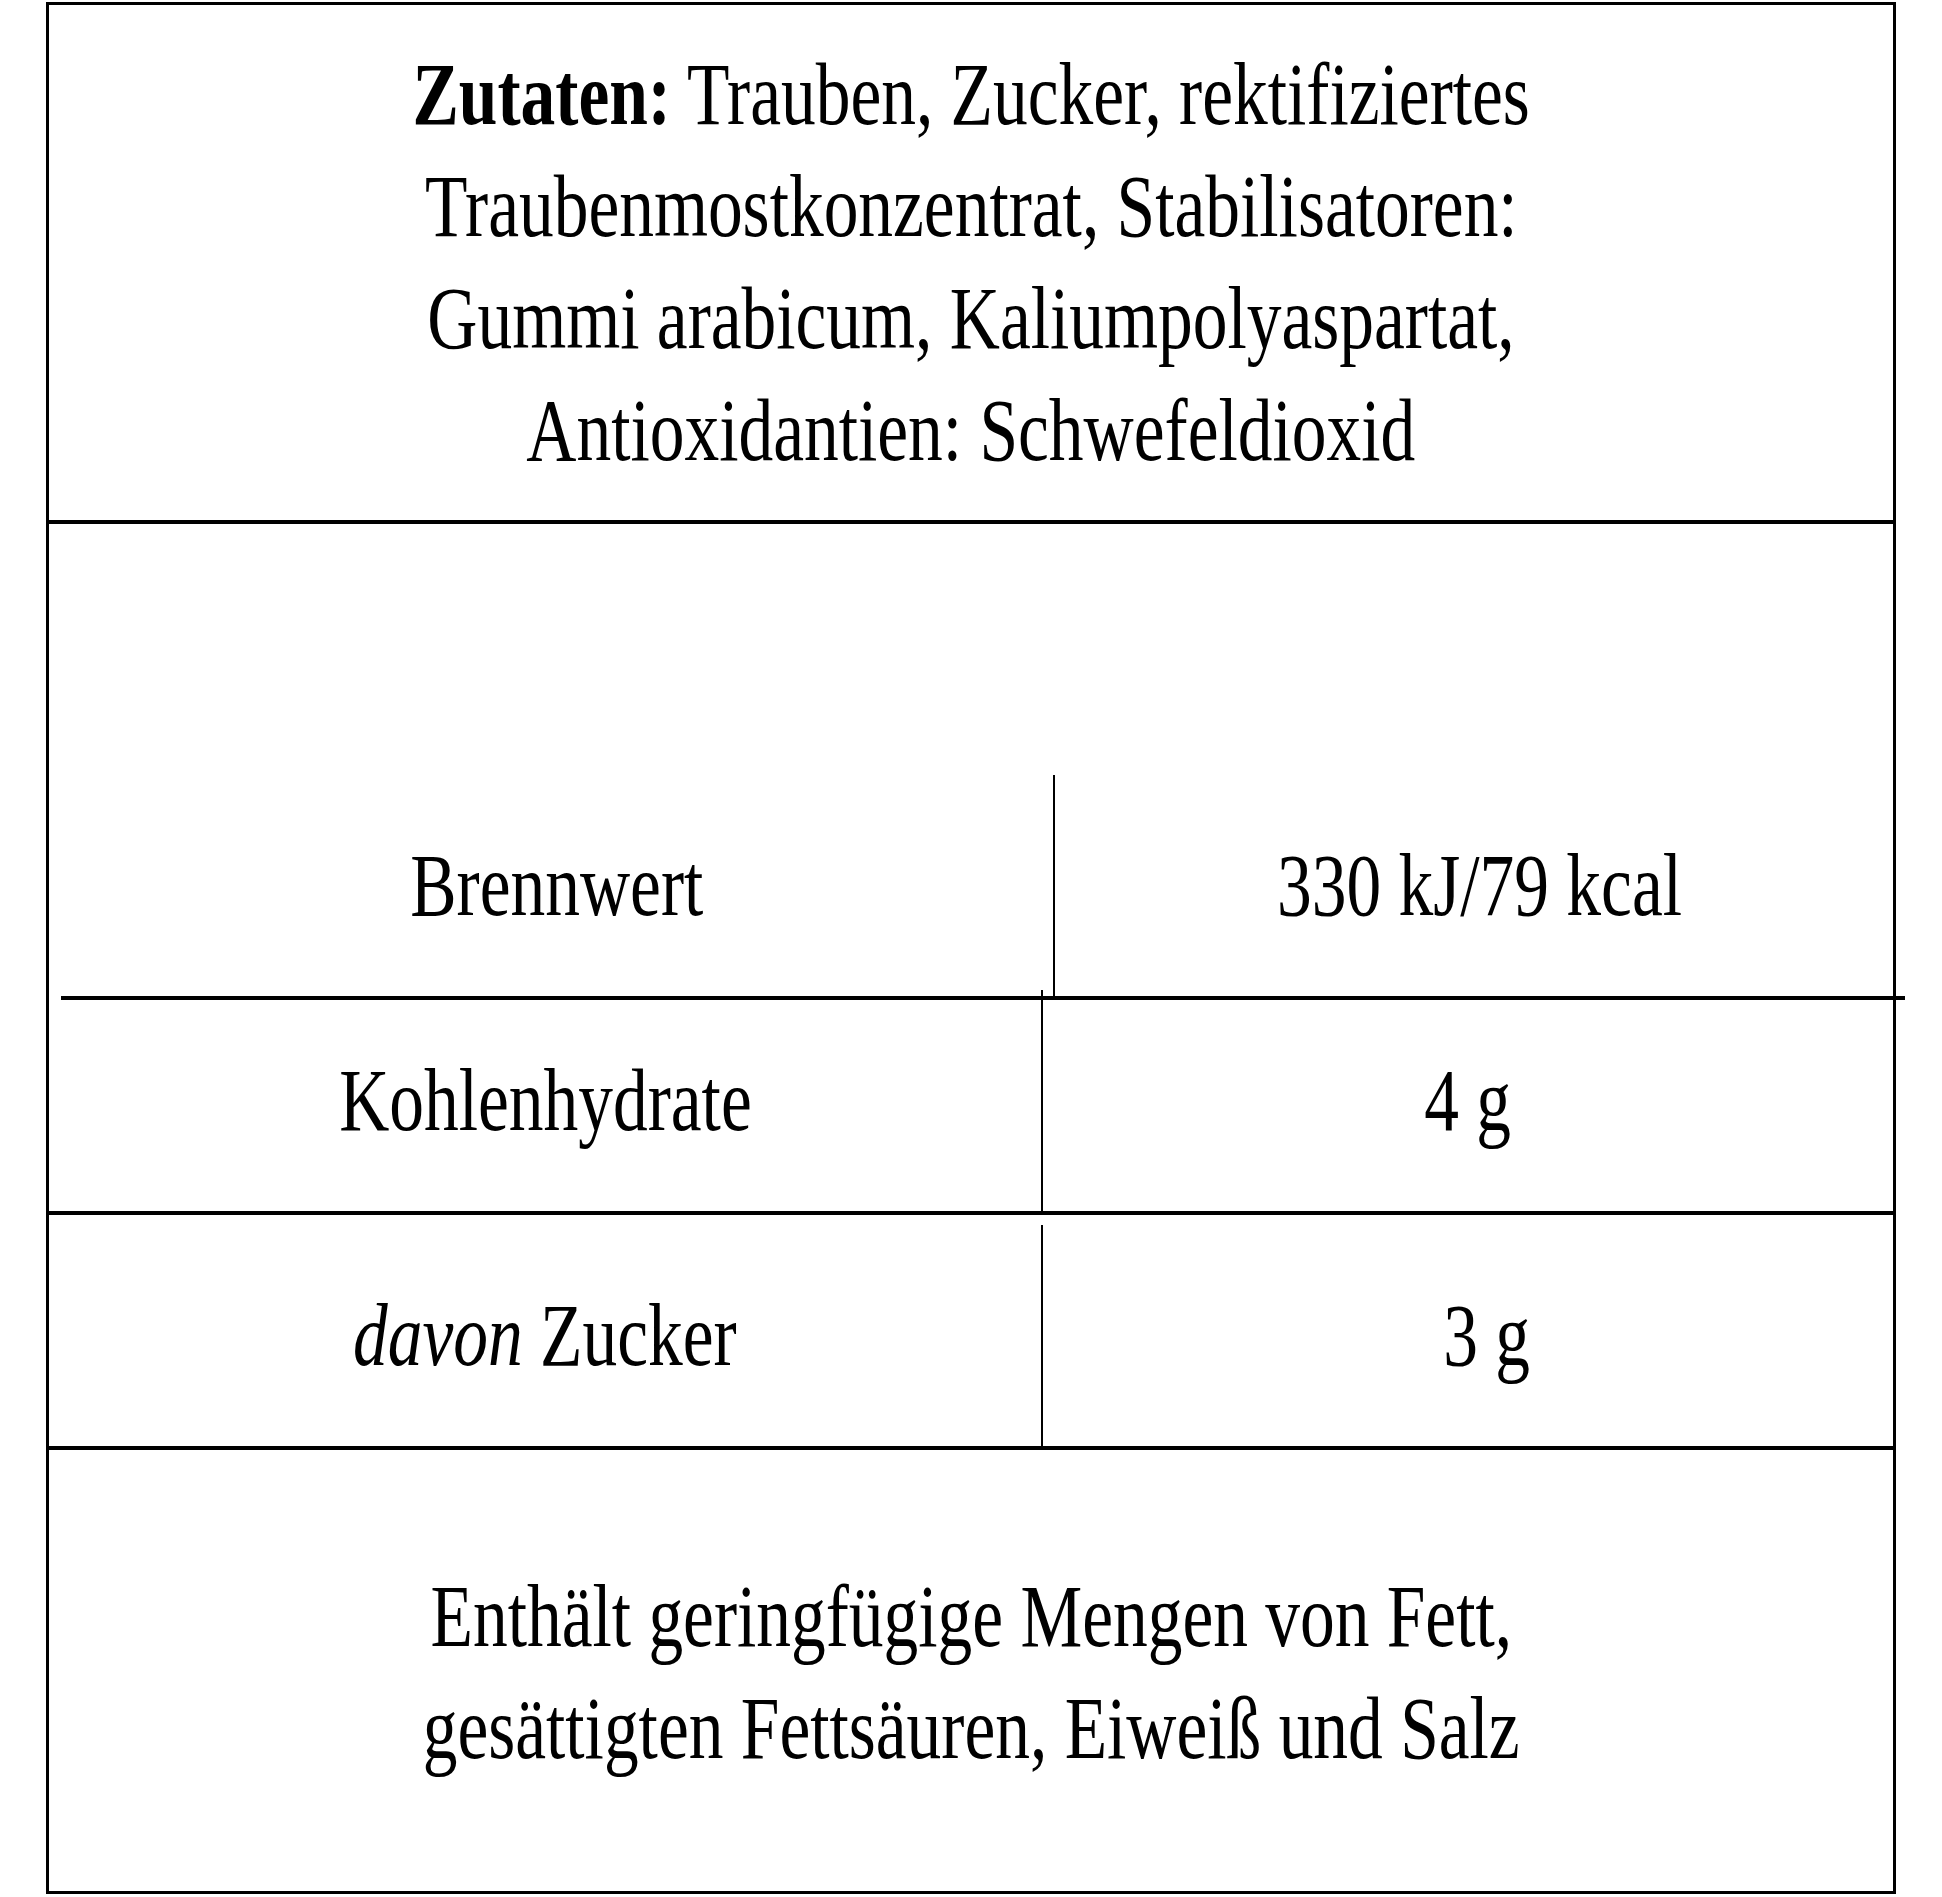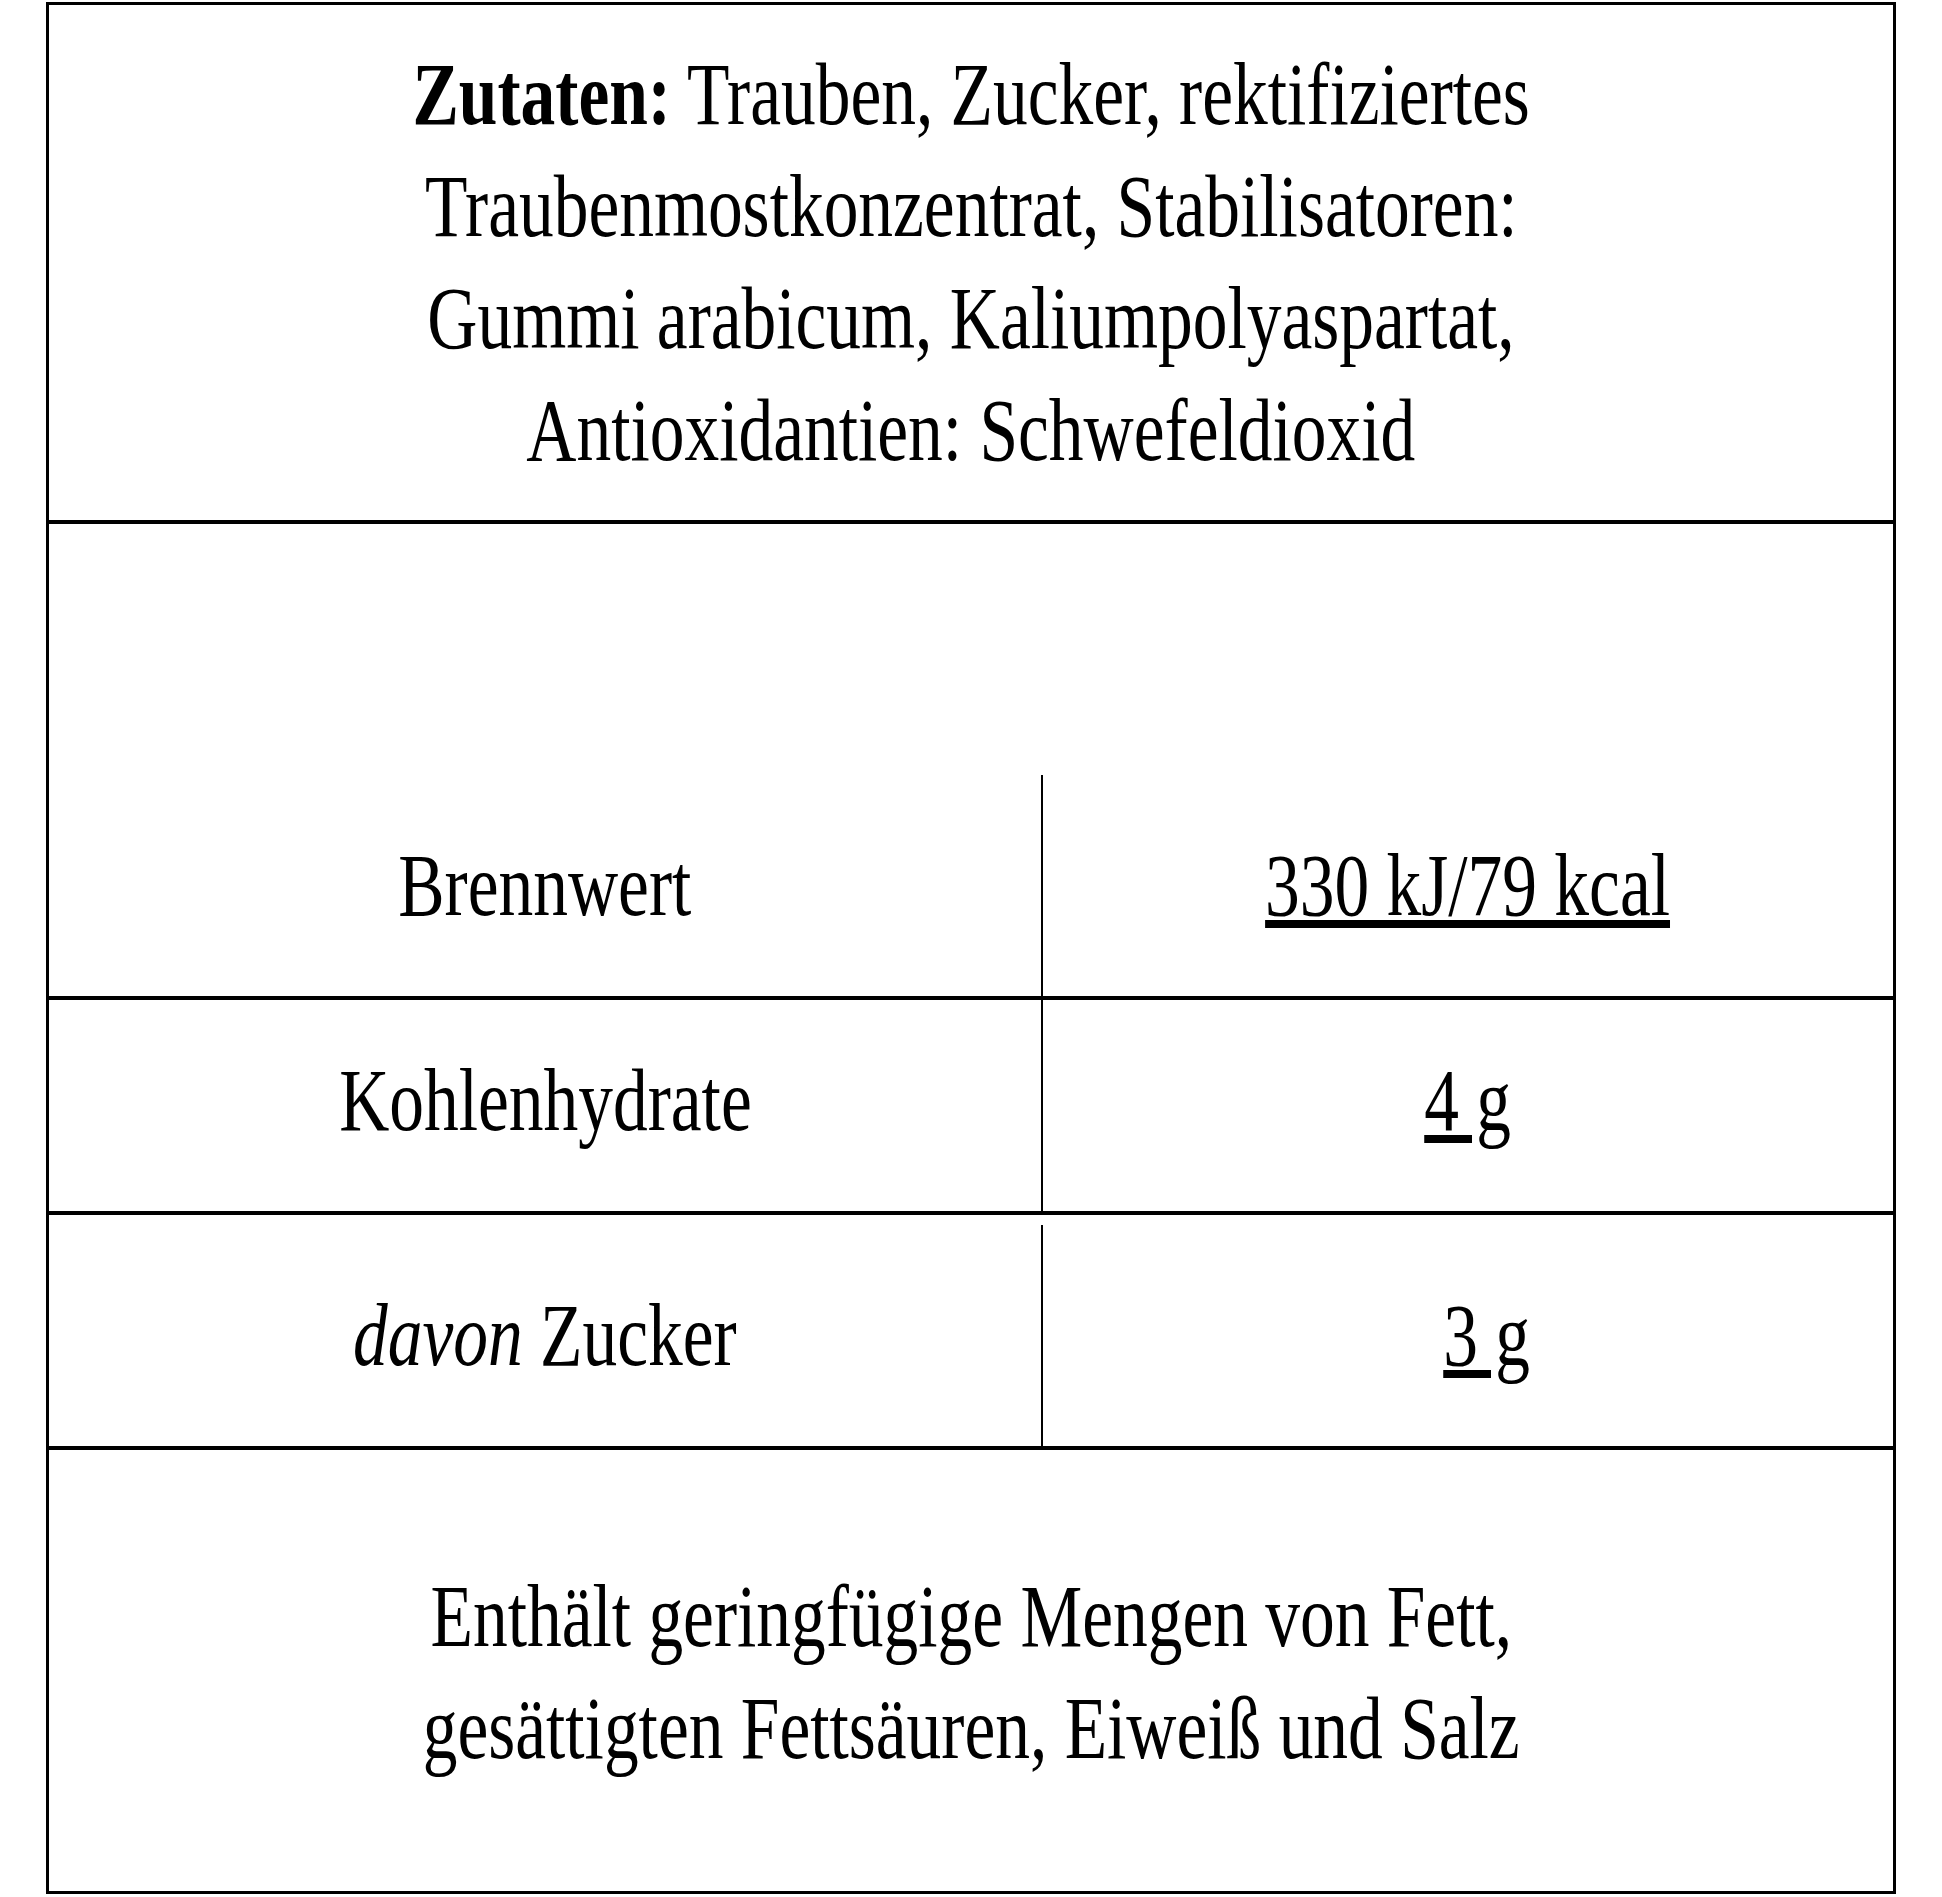--- a/index.html
+++ b/index.html
@@ -8,21 +8,21 @@
   .label {
     position: absolute; left: 46px; top: 1.7px; width: 1850px; height: 1892px;
     border: 3.4px solid #000; box-sizing: border-box;
   }
   .row { position: absolute; left: 0; width: 100%; box-sizing: border-box;
          border-bottom: 4.2px solid #000; display: flex; }
   .row.last { border-bottom: none; }
   .cell { display: flex; align-items: center; justify-content: center; text-align: center;
           box-sizing: border-box; height: 100%; }
   .cell.left { width: 994px; border-right: 2.5px solid #000; }
-  .cell.right { flex: 1; text-decoration: underline; }
+  .cell.right { flex: 1; }
   .cell.full { width: 100%; }
   .txt { display: inline-block; font-size: 89px; line-height: 112px;
          transform: scaleX(0.78); transform-origin: center; white-space: nowrap; }
   .ingredients .txt { line-height: 112px; }
   .bold { font-weight: bold; }
   .ital { font-style: italic; }
 </style>
 </head>
 <body>
 
@@ -33,21 +33,21 @@
       <div style="display:flex; flex-direction:column; align-items:center;">
         <span class="txt"><span class="bold">Zutaten:</span><span> Trauben, Zucker, rektifiziertes</span></span>
         <span class="txt">Traubenmostkonzentrat, Stabilisatoren:</span>
         <span class="txt">Gummi arabicum, Kaliumpolyaspartat,</span>
         <span class="txt">Antioxidantien: Schwefeldioxid</span>
       </div>
     </div>
   </div>
 
 
-  <div class="row" style="top:770px; height:225px;">
+  <div class="row" style="top:770px; height:225px;margin-left:12px;">
     <div class="cell left">
       <span class="txt">Brennwert</span>
     </div>
     <div class="cell right">
       <span class="txt">330 kJ/79 kcal</span>
     </div>
   </div>
 
   <div class="row" style="top:985px; height:225px;">
     <div class="cell left">

